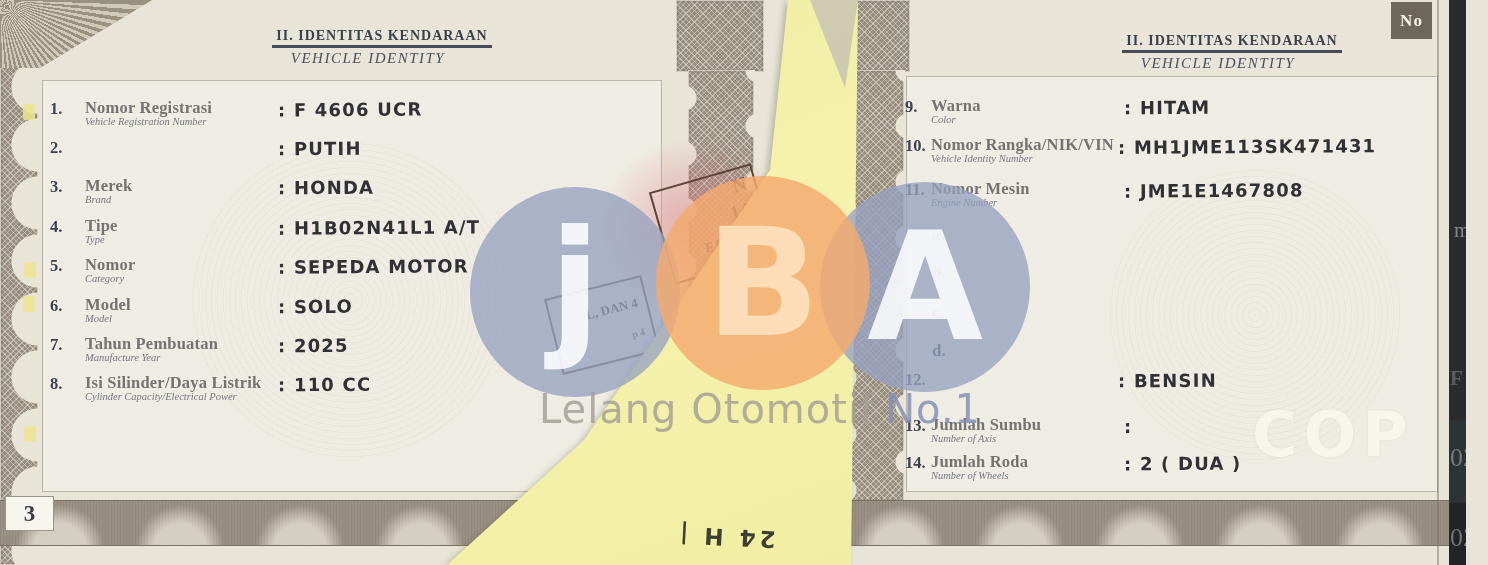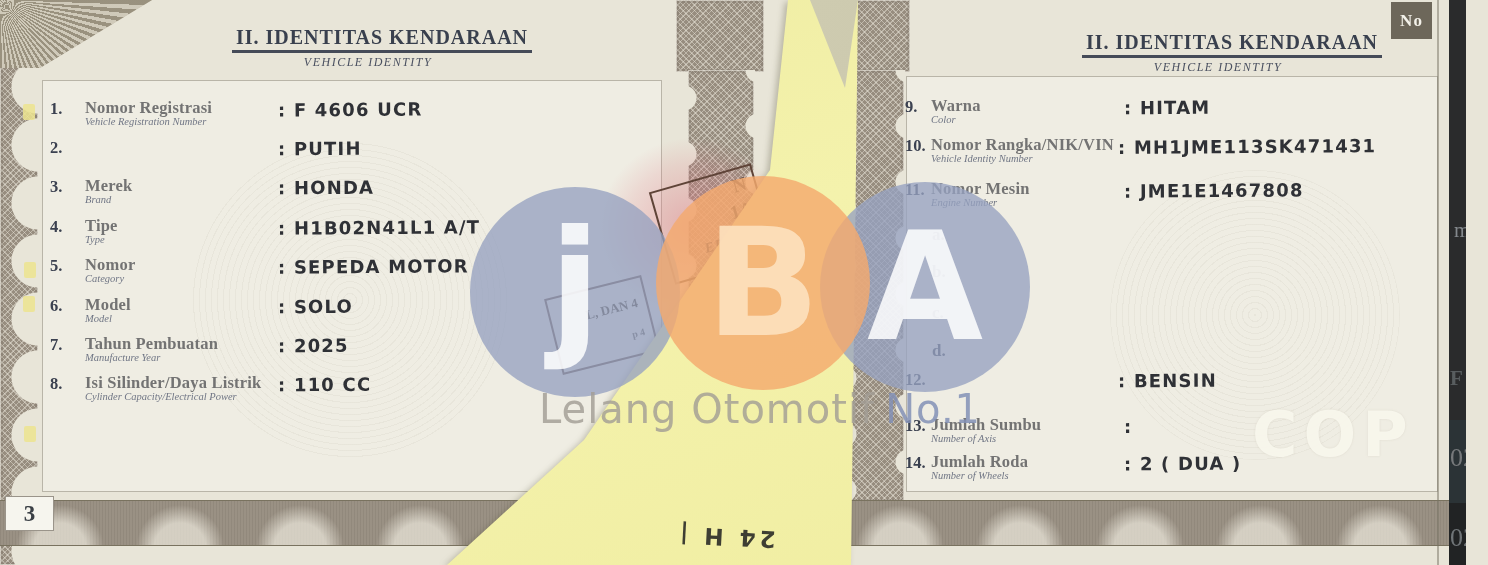--- a/index.html
+++ b/index.html
@@ -41,23 +41,23 @@
   
   .panel{position:absolute;background:#efede3;border:1px solid rgba(140,135,120,.55);z-index:1;}
   .panel-left{left:42px;top:80px;width:620px;height:412px;}
   .panel-right{left:906px;top:76px;width:532px;height:416px;}
   .rosette{position:absolute;border-radius:50%;opacity:.6;z-index:1;
        background:repeating-radial-gradient(circle,rgba(185,180,164,.22) 0 1px,transparent 1px 6px);}
   .page-edge{position:absolute;left:1437px;top:0;width:2px;height:565px;background:rgba(120,115,100,.5);z-index:2;}
 
   
   .hdr{position:absolute;width:400px;text-align:center;z-index:3;color:#39404e;}
-  .hdr .t{display:inline-block;font-weight:bold;font-size:20px;letter-spacing:1px;
+  .hdr .t{display:inline-block;font-weight:bold;font-size:14px;letter-spacing:1px;
           border-bottom:3px solid #454b58;padding:0 4px 1px;margin-left:28px;}
-  .hdr .s{display:block;font-style:italic;font-size:12px;letter-spacing:1.5px;color:#4a5060;margin-top:2px;}
+  .hdr .s{display:block;font-style:italic;font-size:15px;letter-spacing:1.5px;color:#4a5060;margin-top:2px;}
   .hdr-left{left:168px;top:26px;}
   .hdr-right{left:1018px;top:31px;}
 
   .no-box{position:absolute;left:1391px;top:2px;width:41px;height:37px;background:#6d675a;z-index:3;
           color:#f3f1e9;font-weight:bold;font-size:17px;letter-spacing:1px;
           display:flex;align-items:center;justify-content:center;}
 
   .pagenum{position:absolute;left:5px;top:496px;width:49px;height:35px;background:#f6f5ee;
           border:1px solid #9a948a;z-index:4;color:#3a3f45;font-weight:bold;font-size:23px;
           display:flex;align-items:center;justify-content:center;}

